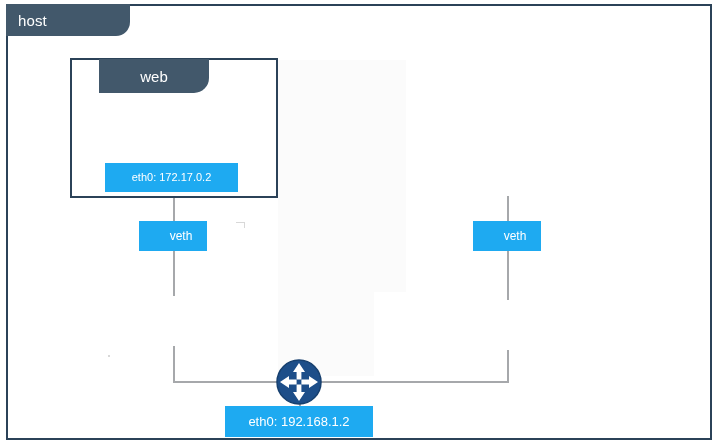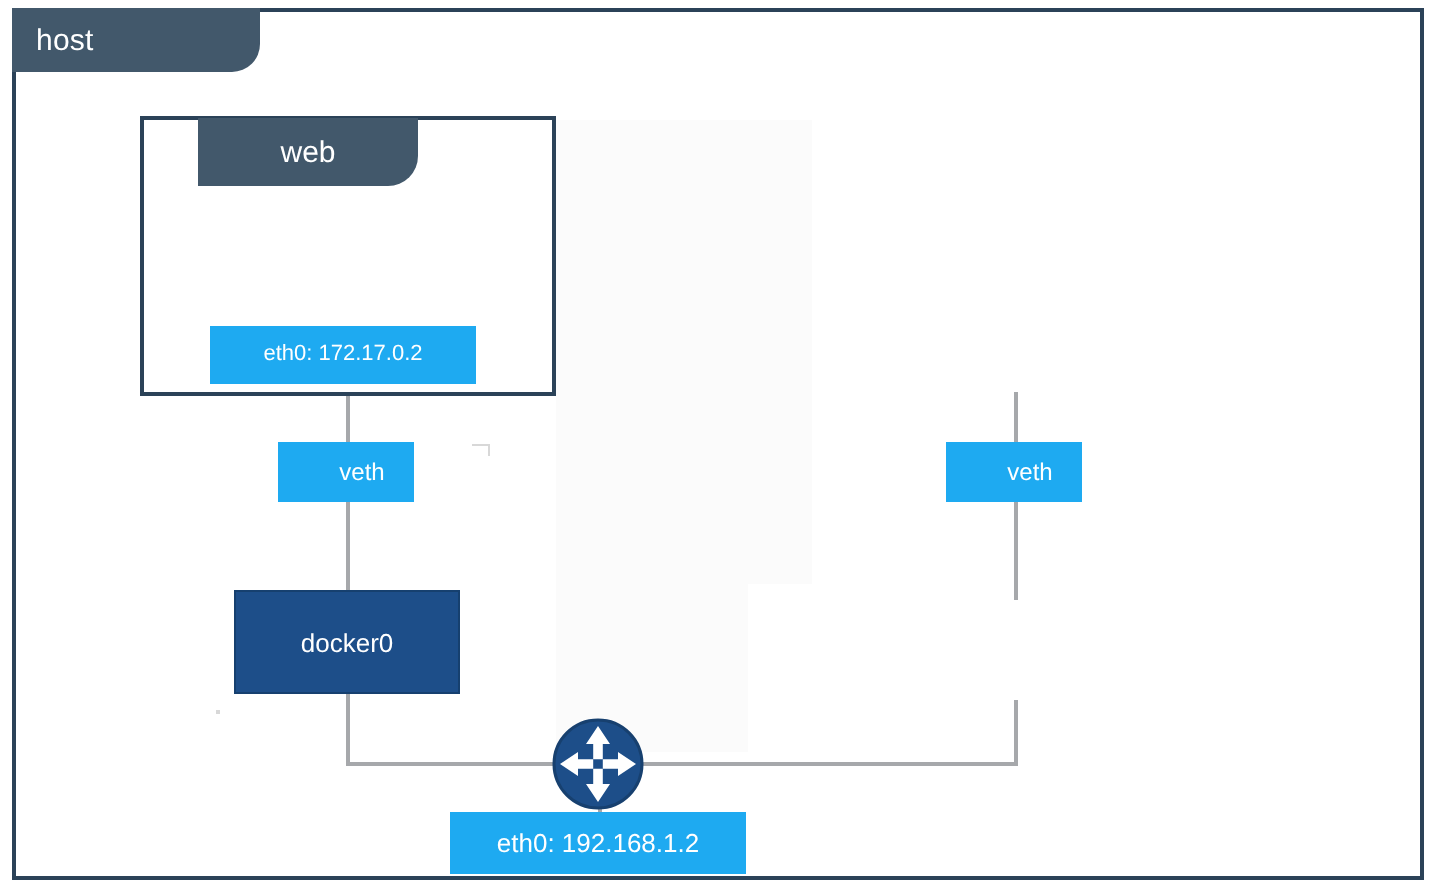--- a/index.html
+++ b/index.html
@@ -195,23 +195,20 @@
     </div>
   </div>
   <div class="cyan-box" style="left:105px; top:163px; width:133px; height:29px;">
     <span class="cyan-box-label">eth0: 172.17.0.2</span>
   </div>
 
   <div class="cyan-box small" style="left:139px; top:221px; width:68px; height:30px;">
     <span class="cyan-box-label">veth</span>
   </div>
 
-  <div class="navy-box" style="left:117px; top:295px; width:113px; height:52px;">
-    <span class="navy-box-label">docker0</span>
-  </div>
 
 
   <div class="cyan-box small" style="left:473px; top:221px; width:68px; height:30px;">
     <span class="cyan-box-label">veth</span>
   </div>
 
 
   <div class="router-icon" style="left:275px; top:358px; width:48px; height:48px;">
     <svg width="48" height="48" viewBox="0 0 48 48" xmlns="http://www.w3.org/2000/svg">
       <circle cx="24" cy="24" r="22" fill="#1d4e89"></circle>

